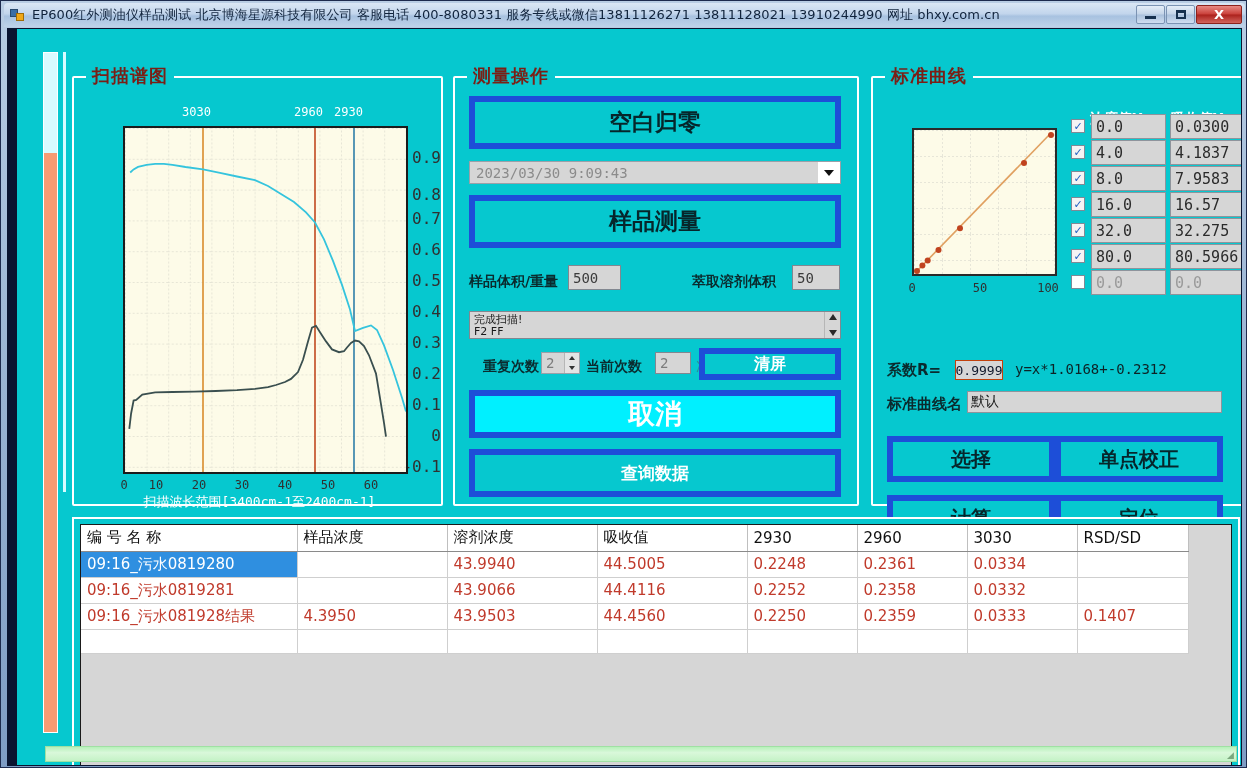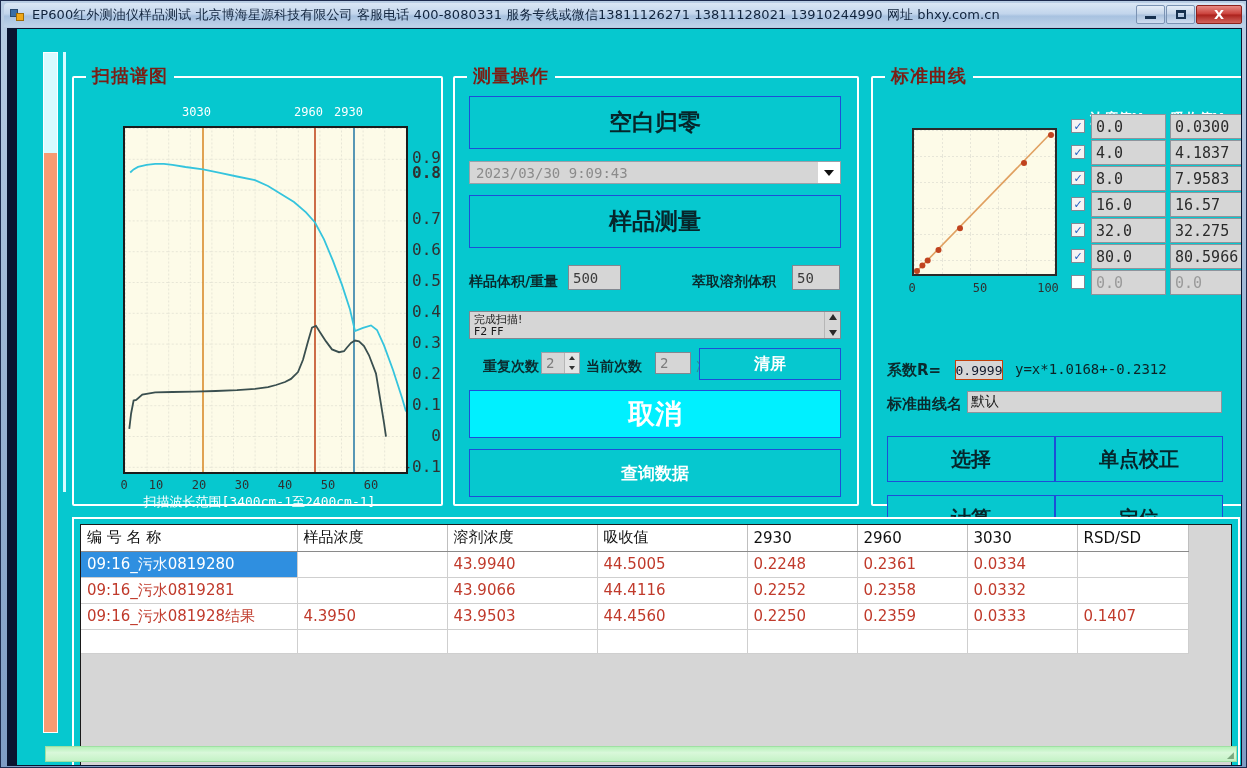--- a/index.html
+++ b/index.html
@@ -145,21 +145,21 @@
   #scan-xtitle {
     position:absolute; left:0; top:458px; width:371px;
     text-align:center; color:#ffffff; font-size:13px;
     font-family:"DejaVu Sans Mono","Liberation Mono",monospace;
   }
 
   
   .flatbtn {
     position: absolute;
     background: #06c8cf;
-    border: 1px solid #1d4ed8;
+    border: 6px solid #1d4ed8;
     color: #0d2c2e;
     font-weight: bold;
     display: flex; align-items: center; justify-content: center;
     font-family: "DejaVu Sans","Liberation Sans",sans-serif;
   }
   .flatbtn.big   { font-size: 23px; color:#06262b; }
   .flatbtn.white { color:#ffffff; }
   .flatbtn.cancel {
     background: #00f0ff; color: #ffffff; font-size: 27px;
   }
@@ -354,21 +354,21 @@
     <div id="strip-thin"></div>
 
     <div class="groupbox" id="gb-scan">
       <div class="gtitle">扫描谱图</div>
       <div id="scan-inner">
         <span class="scan-peaklabel" style="left:108px; top:27px;">3030</span>
         <span class="scan-peaklabel" style="left:220px; top:27px;">2960</span>
         <span class="scan-peaklabel" style="left:260px; top:27px;">2930</span>
 
         <span class="scan-ylab" style="top:70px;  width:45px;">0.9</span>
-        <span class="scan-ylab" style="top:85px; width:45px;font-weight:bold;">0.8</span>
+        <span class="scan-ylab" style="top:107px; width:45px;">0.8</span>
         <span class="scan-ylab" style="top:131px; width:45px;">0.7</span>
         <span class="scan-ylab" style="top:162px; width:45px;">0.6</span>
         <span class="scan-ylab" style="top:193px; width:45px;">0.5</span>
         <span class="scan-ylab" style="top:224px; width:45px;">0.4</span>
         <span class="scan-ylab" style="top:255px; width:45px;">0.3</span>
         <span class="scan-ylab" style="top:286px; width:45px;">0.2</span>
         <span class="scan-ylab" style="top:317px; width:45px;">0.1</span>
         <span class="scan-ylab" style="top:348px; width:45px;">0</span>
         <span class="scan-ylab" style="top:379px; width:45px;">-0.1</span>
 

